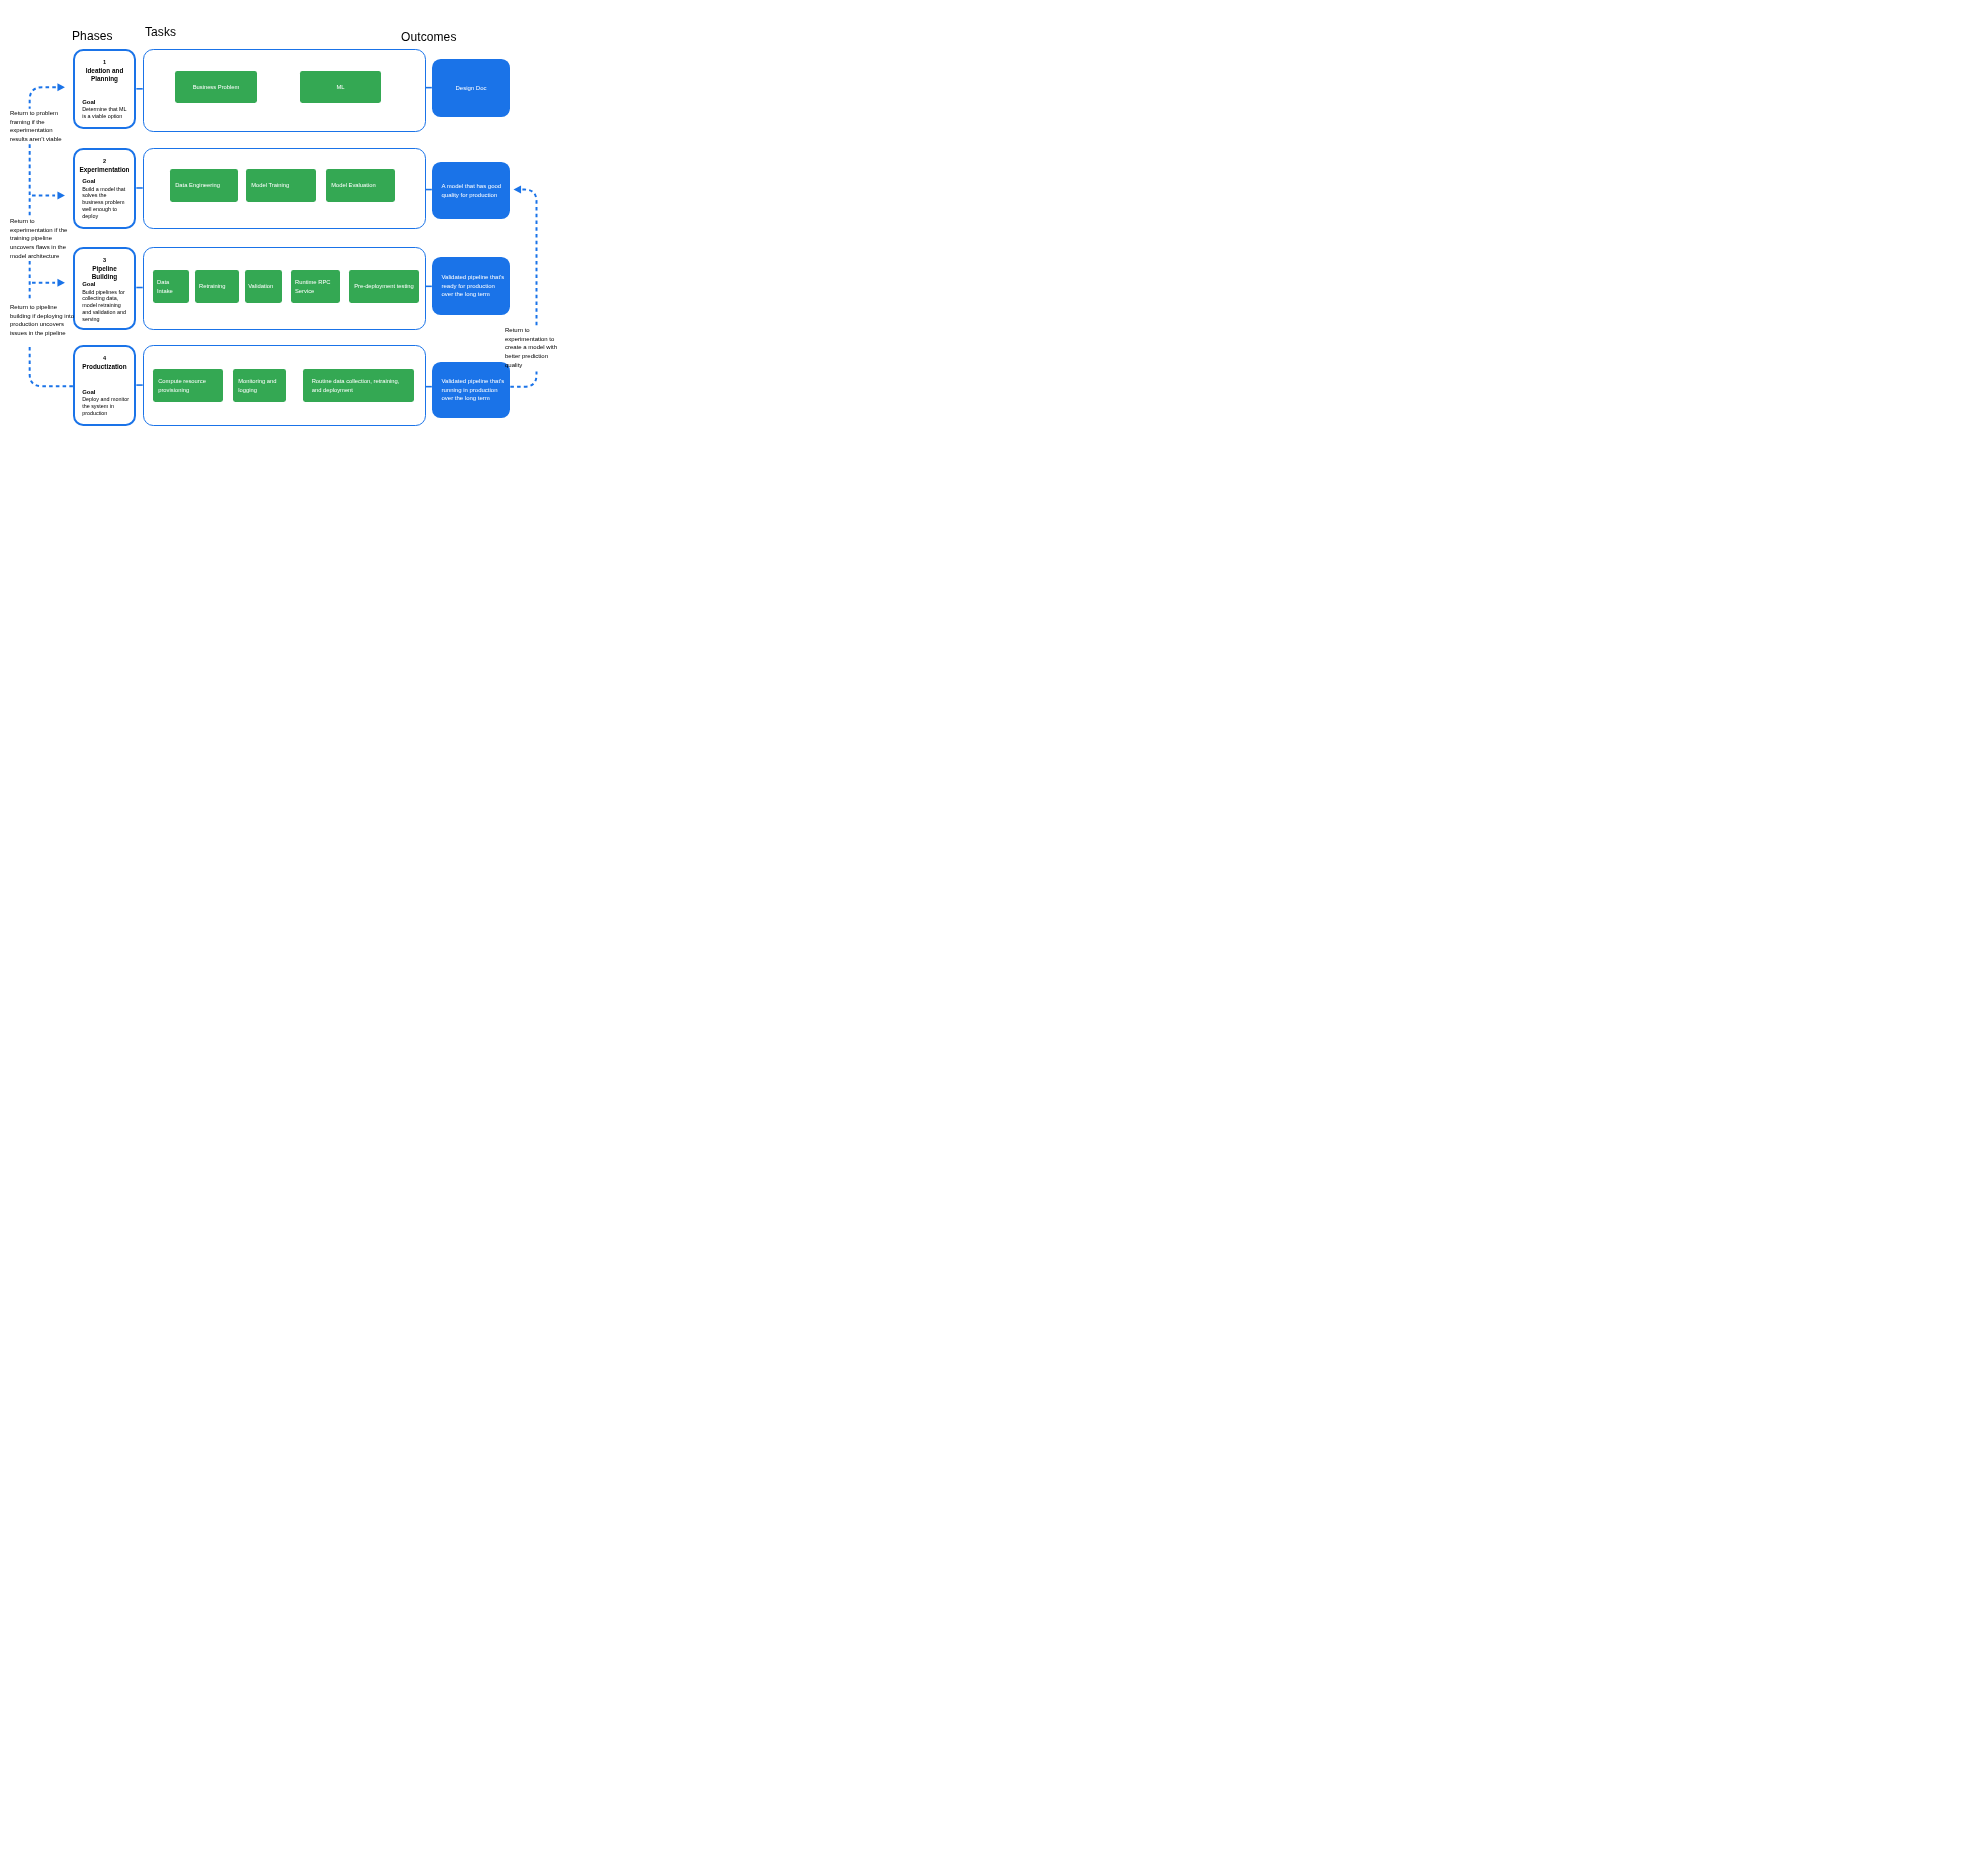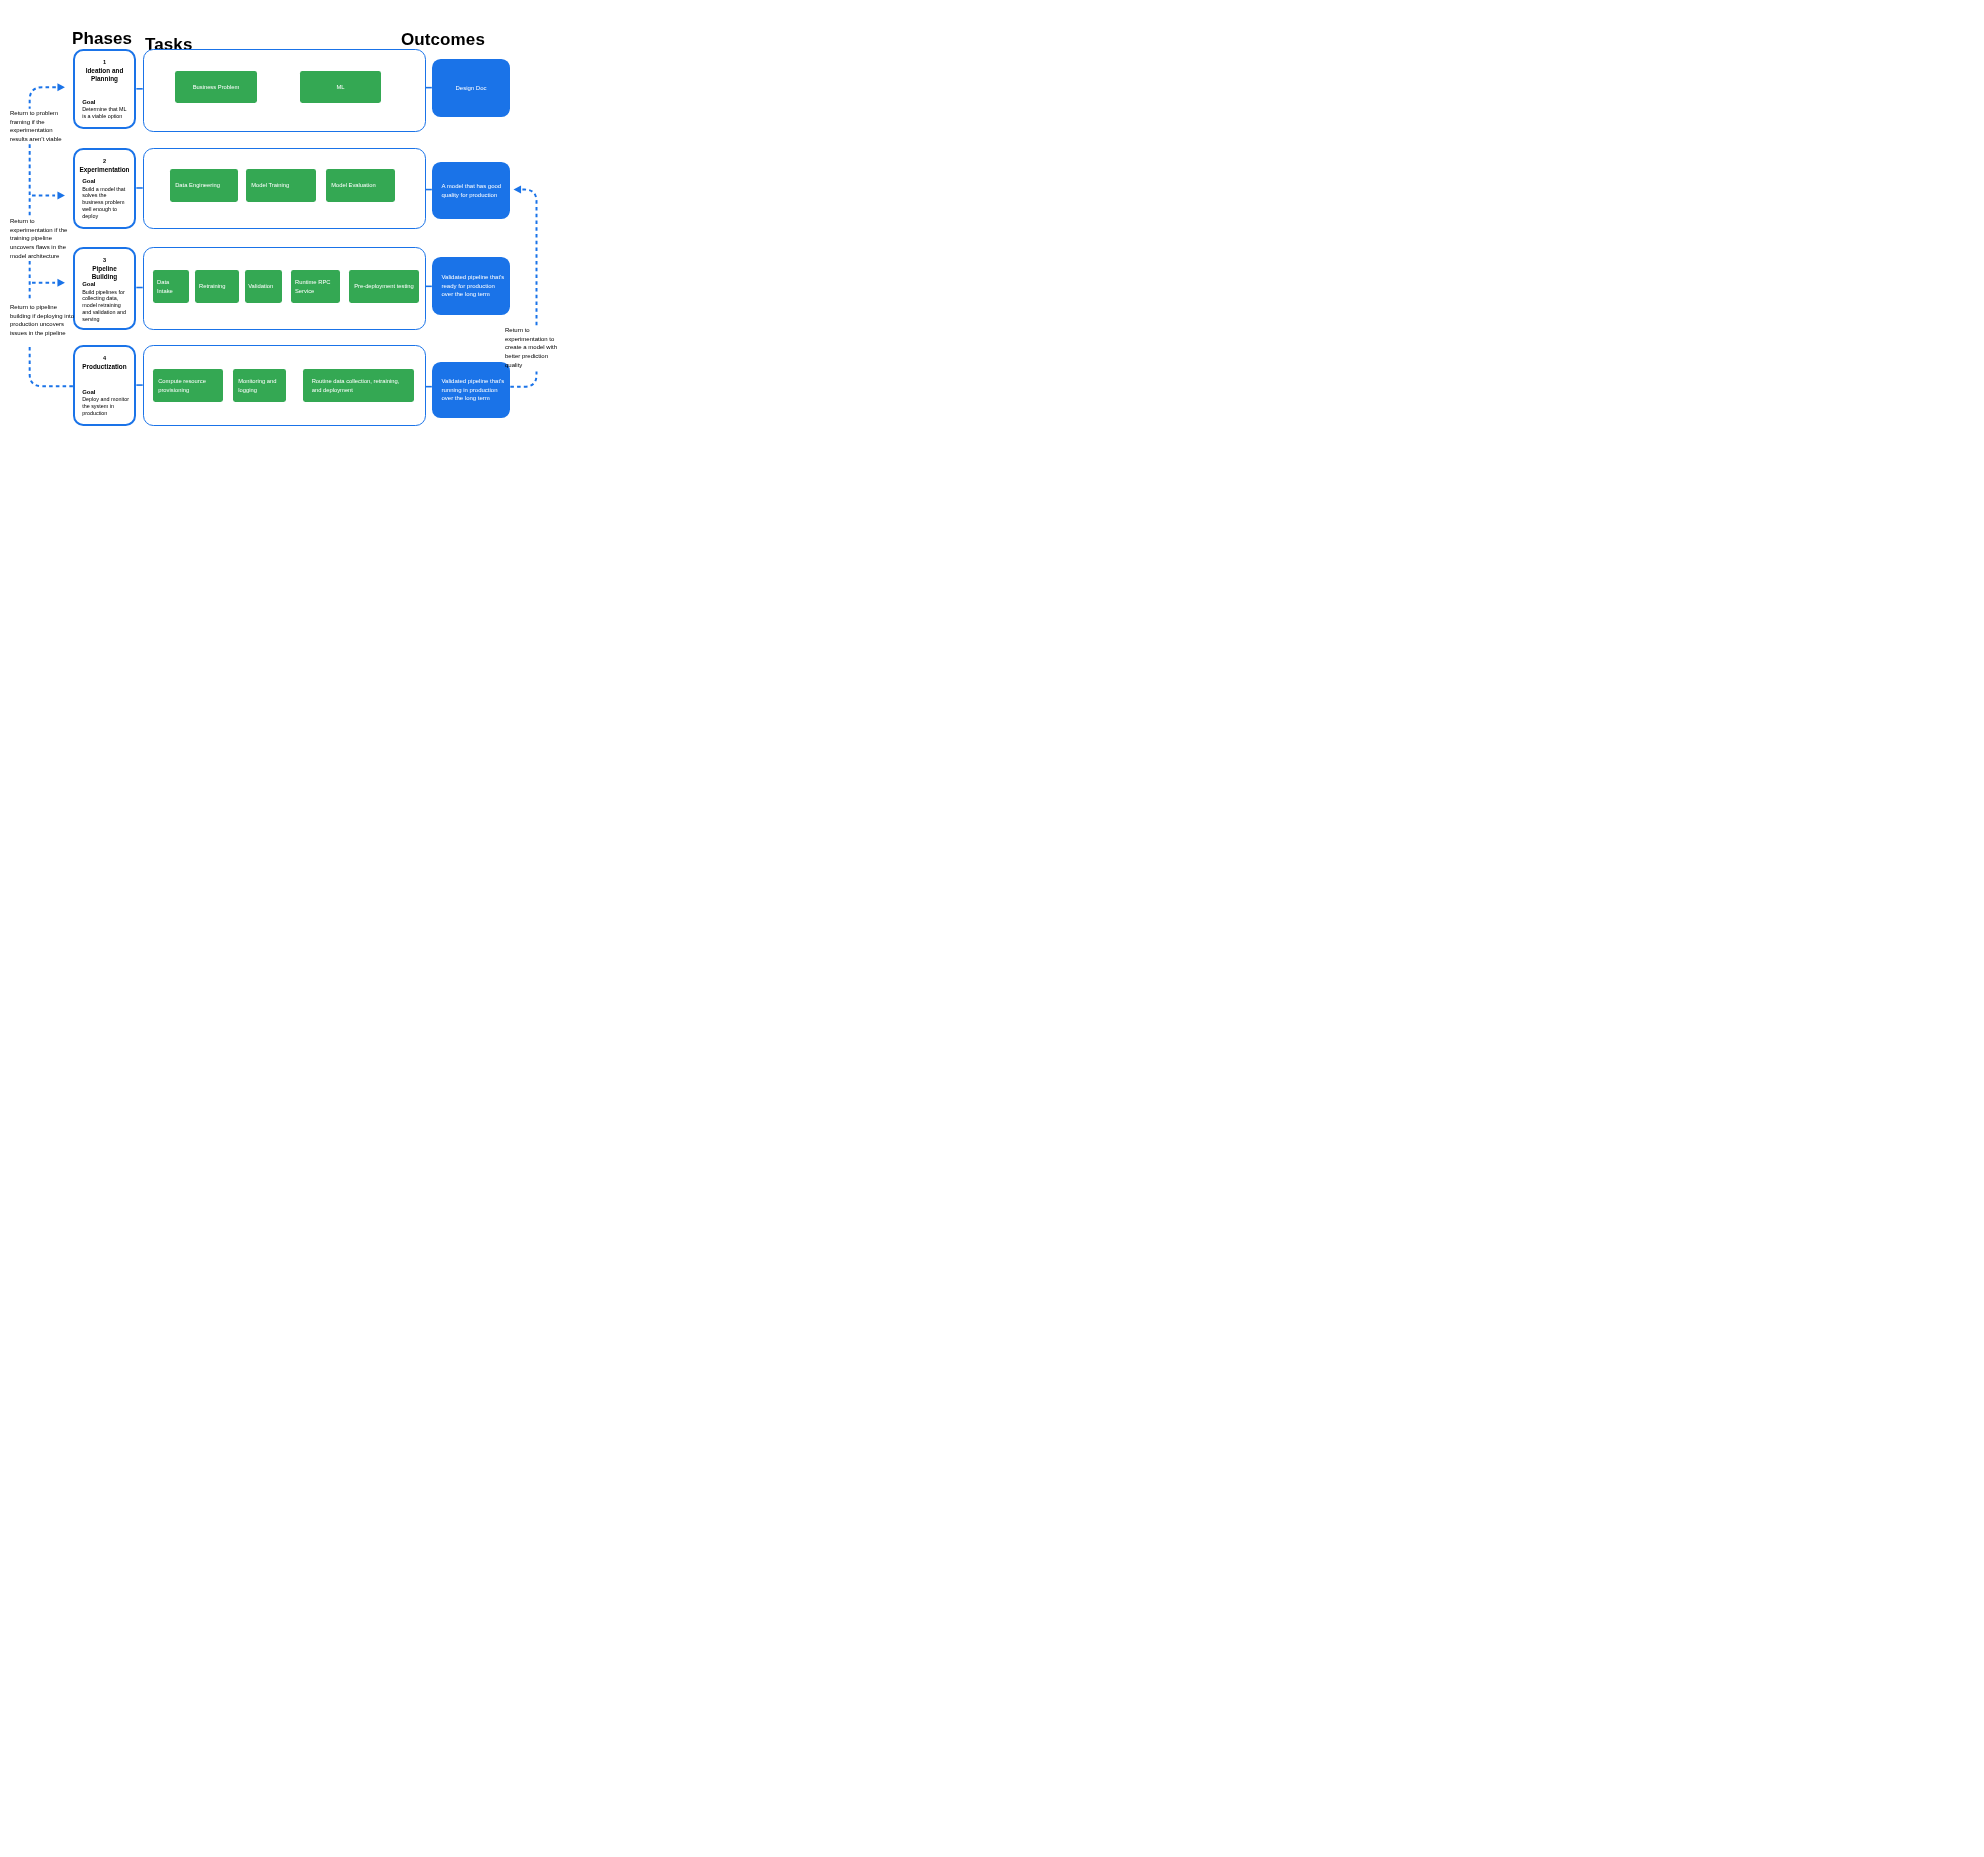--- a/index.html
+++ b/index.html
@@ -1,20 +1,20 @@
 <!DOCTYPE html>
 <html style="font-size:6.4px"><head>
 <meta charset="utf-8">
 <style>
   html,body{margin:0;padding:0;background:#ffffff;}
   .canvas{
     position:relative;width:563px;height:464px;background:#ffffff;
     font-family:"Liberation Sans",sans-serif;color:#000;overflow:hidden;
   }
-  .hdr{position:absolute;font-size:17px;font-weight:700;letter-spacing:0.1px;white-space:nowrap;}
+  .hdr{position:absolute;font-size:12px;font-weight:400;letter-spacing:0.1px;white-space:nowrap;}
   .layer{position:absolute;left:0;top:0;pointer-events:none;}
   .phase-card{
     position:absolute;background:#fff;border:2px solid #1A73E8;border-radius:10.3px;
     box-sizing:border-box;display:flex;flex-direction:column;padding:8px 4px 6.4px 4px;
   }
   .phase-num{text-align:center;font-size:5.6px;font-weight:700;}
   .phase-title{text-align:center;font-size:6.4px;font-weight:700;line-height:1.25;margin-top:2.4px;}
   .goal{margin-top:auto;padding:0 0.8px 0.8px 3.2px;}
   .goal-label{font-size:6px;font-weight:700;margin-bottom:1.2px;}
   .goal-text{font-size:5.4px;line-height:1.27;}
@@ -32,21 +32,21 @@
   }
   .outcome.oc-center{justify-content:center;text-align:center;padding:4px;}
   .note{position:absolute;font-size:6px;line-height:1.45;}
 </style>
 </head>
 <body>
 
 <div class="canvas">
 
   <div class="hdr" style="left:72px;top:29px">Phases</div>
-  <div class="hdr" style="left:145px;top:35px">Tasks</div>
+  <div class="hdr" style="left:145px;top:25px">Tasks</div>
   <div class="hdr" style="left:401px;top:30px">Outcomes</div>
 
   <svg class="layer" width="563" height="464" viewBox="0 0 1418 1170">
 
     <g stroke="#1A73E8" stroke-width="4" fill="none">
       <path d="M343 224 H359"></path>
         <path d="M1072 221 H1088"></path>
       <path d="M343 474 H359"></path>
         <path d="M1072 478 H1088"></path>
       <path d="M343 725 H359"></path>

